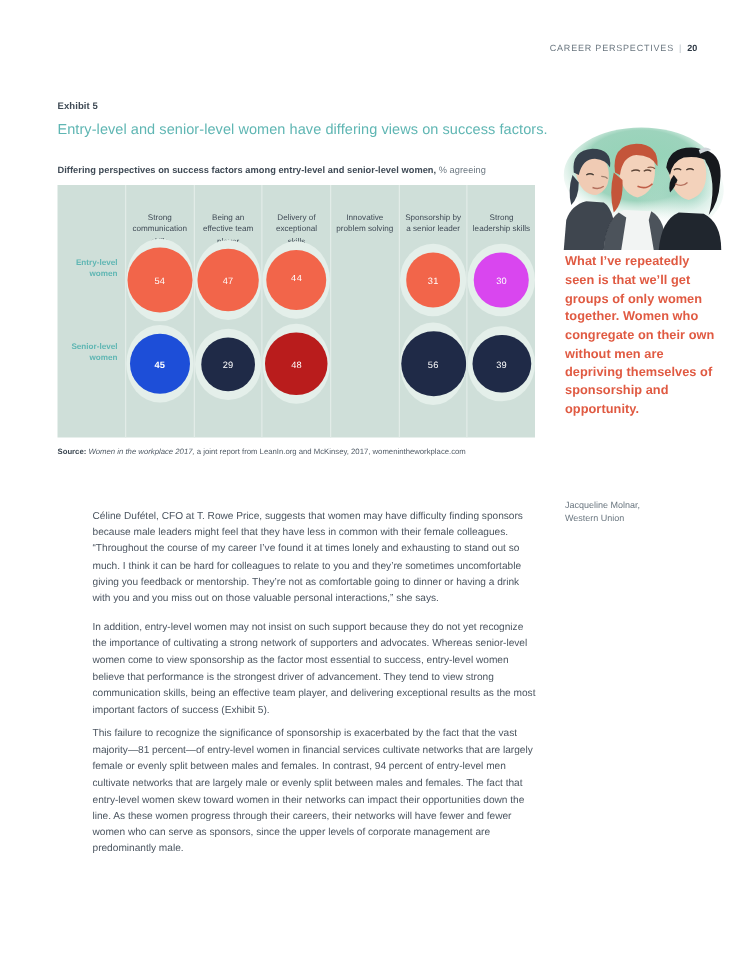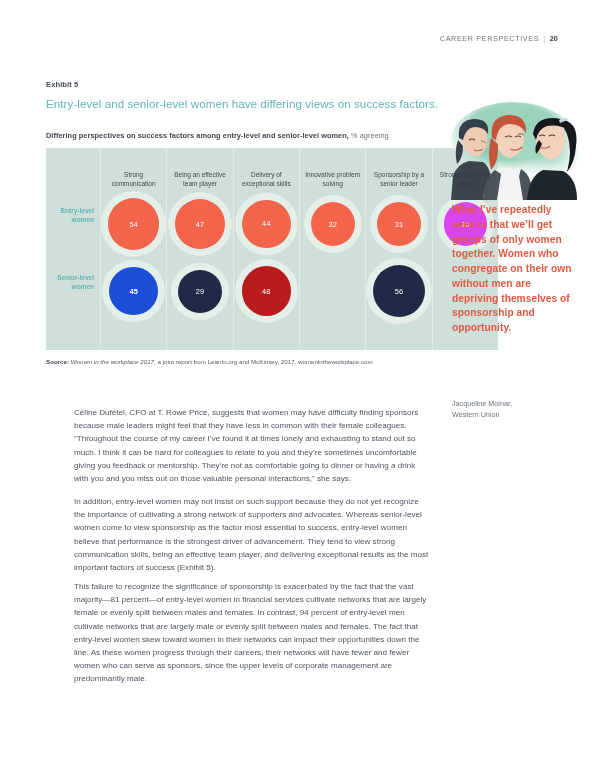--- a/index.html
+++ b/index.html
@@ -69,21 +69,21 @@
   #exhibit-subtitle .subtitle-unit {
     font-weight: normal;
     color: #6b7780;
   }
 
   
   #chart-panel {
     position: absolute;
     left: 46px;
     top: 148px;
-    width: 452px;
+    width: 382px;
     height: 202px;
     background: #cfdfd9;
   }
   .chart-grid {
     position: absolute;
     inset: 0;
     display: flex;
   }
   .chart-rowlabels {
     width: 54px;
@@ -263,44 +263,44 @@
           </div>
         </div>
         <div class="bubble-cell senior">
           <div class="halo" style="height: 63.6262px; width: 63.6262px;">
             <div class="bubble senior" style="height: 49.6262px; width: 49.6262px; background: #b91c1c;">48</div>
           </div>
         </div>
       </div>
       <div class="chart-col">
         <div class="col-header">Innovative problem solving</div>
-        <div class="bubble-cell entry">
-          <div class="halo" style="height: 58.1897px; width: 58.1897px;">
-            <div class="bubble entry" style="height: 44.1897px; width: 44.1897px; background: rgb(242, 101, 74);">32</div>
-          </div>
-        </div>
       </div>
       <div class="chart-col">
         <div class="col-header">Sponsorship by a senior leader</div>
         <div class="bubble-cell entry">
           <div class="halo" style="height: 57.8088px; width: 57.8088px;">
             <div class="bubble entry" style="height: 43.8088px; width: 43.8088px; background: rgb(242, 101, 74);">31</div>
           </div>
         </div>
         <div class="bubble-cell senior">
           <div class="halo" style="height: 66px; width: 66px;">
             <div class="bubble senior" style="height: 52px; width: 52px; background: rgb(31, 42, 71);">56</div>
           </div>
         </div>
       </div>
       <div class="chart-col">
         <div class="col-header">Strong leadership skills</div>
         <div class="bubble-cell entry">
           <div class="halo" style="height: 57.4216px; width: 57.4216px;">
             <div class="bubble entry" style="height: 43.4216px; width: 43.4216px; background: #d946ef; text-align: right;">30</div>
+          </div>
+        </div>
+        <div class="bubble-cell senior">
+          <div class="halo" style="height: 60.7047px; width: 60.7047px;">
+            <div class="bubble senior" style="height: 46.7047px; width: 46.7047px; background: rgb(31, 42, 71);">39</div>
           </div>
         </div>
       </div>
     </div>
 </div>
 
 <div id="chart-source">
   <span class="src-bold">Source:</span>
   <span class="src-ital">Women in the workplace 2017,</span>
   <span>a joint report from LeanIn.org and McKinsey, 2017, womenintheworkplace.com</span>

